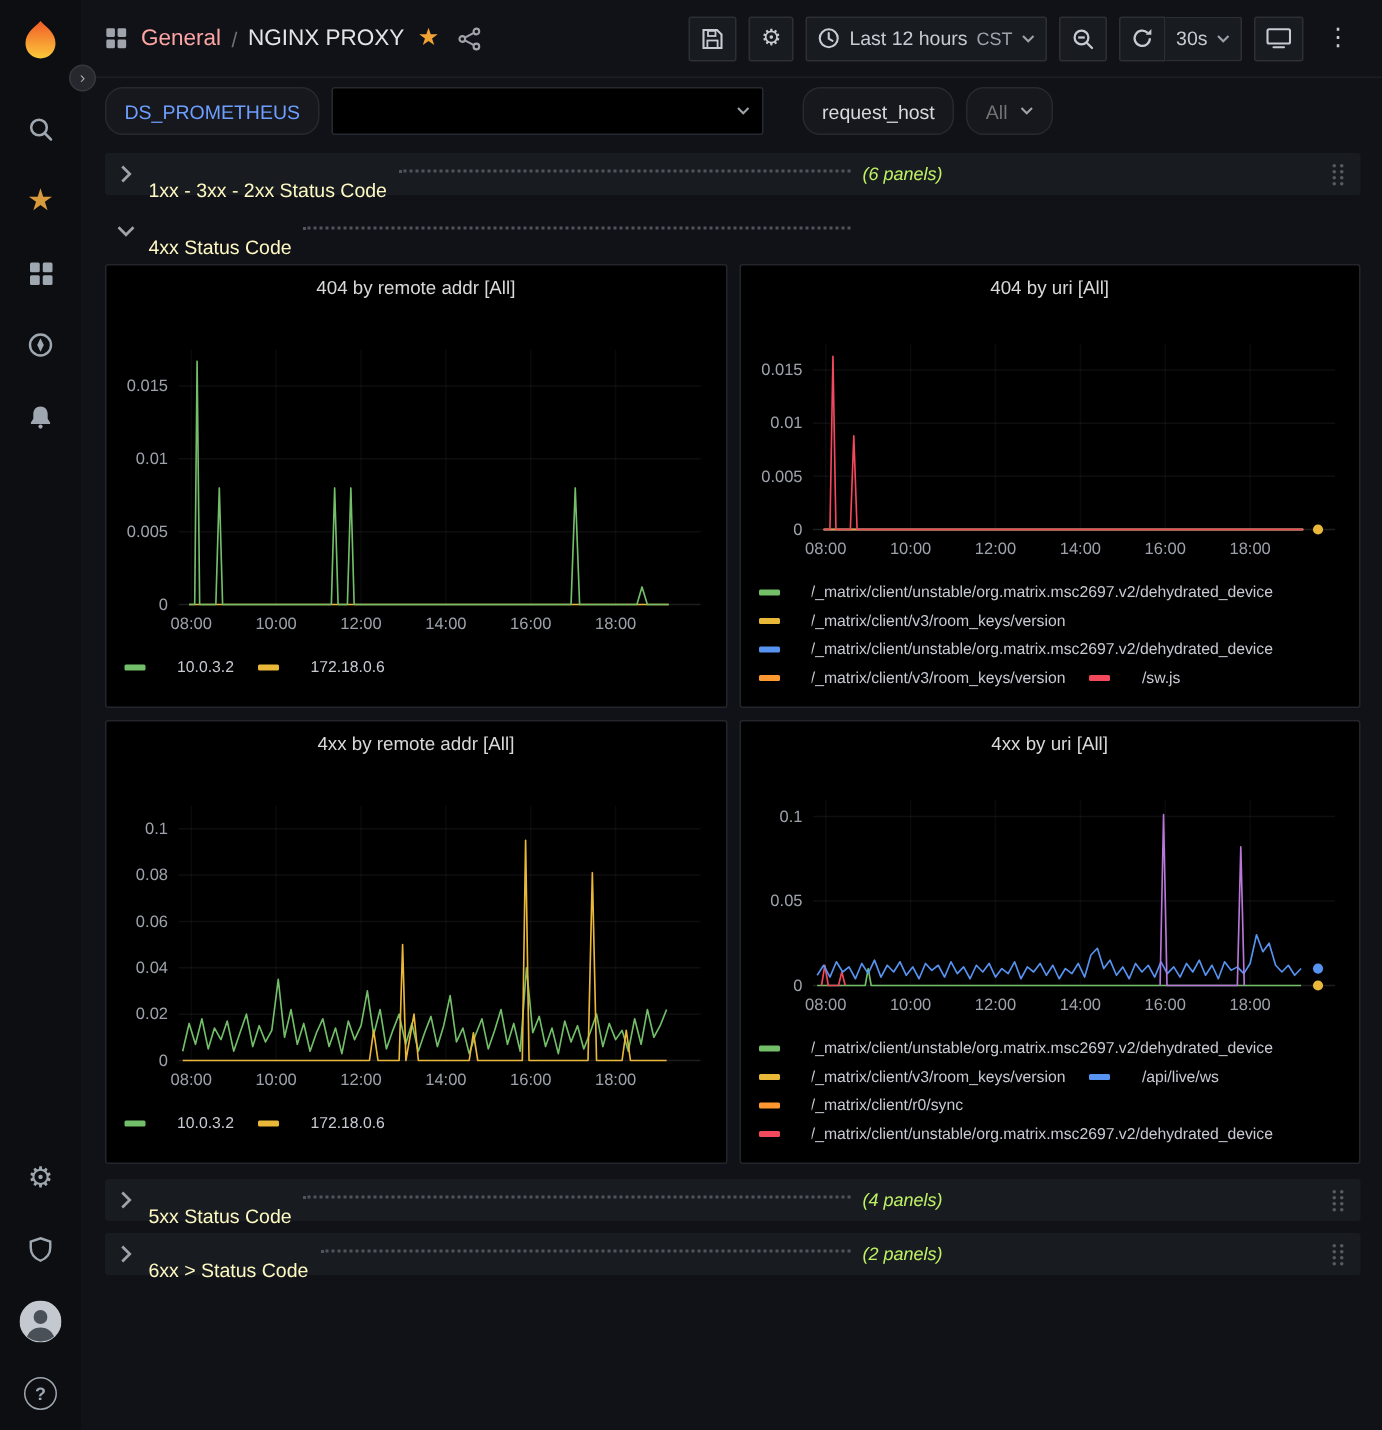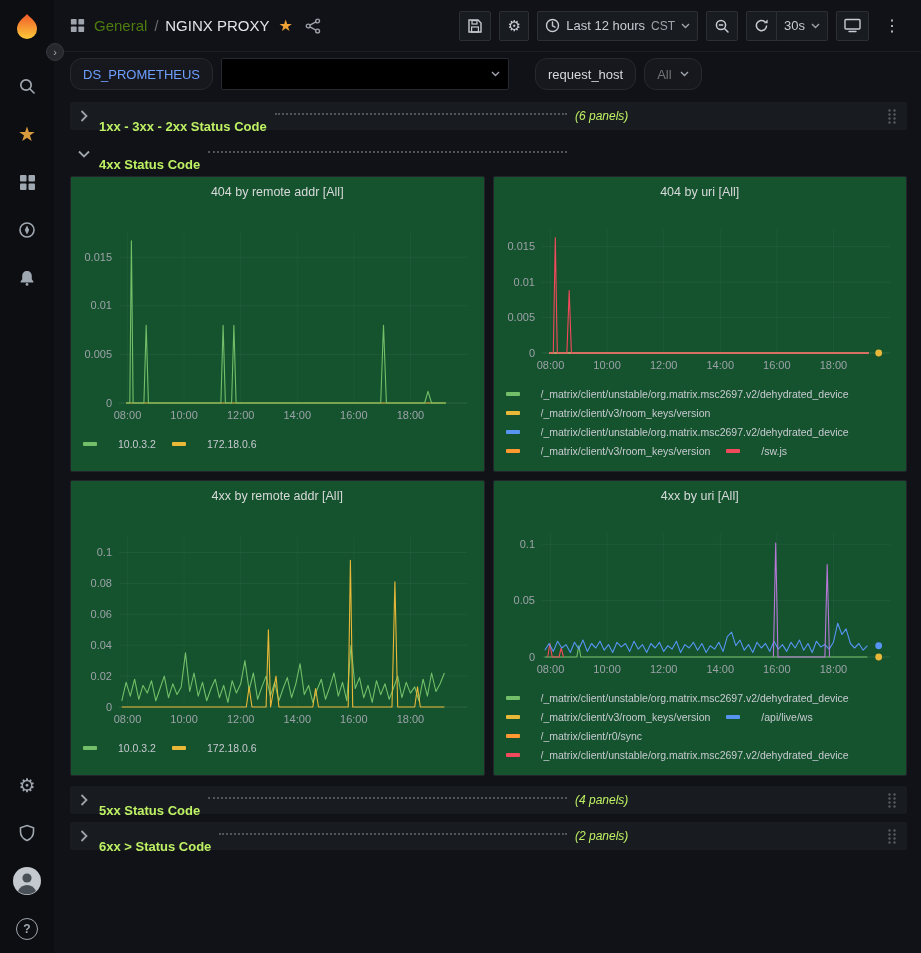--- a/index.html
+++ b/index.html
@@ -24,21 +24,21 @@
     background:#26282e;border:1px solid #35383f;color:#a5a9b0;font-size:11px;line-height:15px;
     text-align:center;padding:0;cursor:pointer;z-index:20;}
 
   
   .main{flex:1;display:flex;flex-direction:column;min-width:0;}
 
   
   .header{height:52px;display:flex;align-items:center;padding:0 14px 0 16px;
     border-bottom:1px solid #1c1e24;box-sizing:border-box;}
   .crumb-icon{color:#9fa3ab;display:flex;margin-right:9px;}
-  .crumb-section{font-size:15px;color:#4d7c0f;cursor:pointer;}
+  .crumb-section{font-size:15px;color:#fca5a5;cursor:pointer;}
   .crumb-sep{color:#6e7278;margin:0 7px;font-size:14px;}
   .crumb-title{font-size:15px;color:#e3e4e8;font-weight:500;cursor:pointer;}
   .fav-star{color:#f0a235;font-size:16px;margin-left:9px;cursor:pointer;line-height:1;}
   .share-ic{color:#9fa3ab;margin-left:12px;display:flex;cursor:pointer;}
   .actions{margin-left:auto;display:flex;align-items:center;gap:8px;}
   .tbtn{height:30px;min-width:30px;display:flex;align-items:center;justify-content:center;gap:6px;
     background:#181b20;border:1px solid #2c2f36;border-radius:2px;color:#c7ccd3;
     font-size:13px;font-family:"Liberation Sans",sans-serif;cursor:pointer;padding:0 7px;box-sizing:border-box;}
   .tbtn .tz{color:#9fa3ab;font-size:12px;}
   .split{display:flex;}
@@ -57,28 +57,28 @@
     display:flex;align-items:center;justify-content:flex-end;padding-right:8px;box-sizing:border-box;cursor:pointer;}
   .valchip{color:#737373;gap:8px;display:flex;}
 
   
   .content{flex:1;padding:6px 14px 0 16px;box-sizing:border-box;overflow:hidden;}
   .row-header{display:flex;align-items:center;height:28px;padding:0 10px 0 8px;border-radius:2px;
     cursor:pointer;box-sizing:border-box;}
   .row-header.bar{background:#181b1f;}
   .row-header .chev{color:#9fa3ab;display:flex;margin-right:9px;width:12px;justify-content:center;}
   .row-main{display:flex;align-items:center;width:470px;min-width:0;}
-  .row-title{font-size:13px;font-weight:700;color:#bef264;white-space:nowrap;margin-top:20px;}
+  .row-title{font-size:13px;font-weight:400;color:#fef9c3;white-space:nowrap;margin-top:20px;}
   .dots{flex:1;border-bottom:2px dotted #50545c;margin:0 2px 5px 8px;height:0;}
   .row-count{font-size:12px;font-style:italic;color:#bef264;margin-left:6px;white-space:nowrap;}
   .drag{margin-left:auto;display:flex;cursor:grab;}
   .mt10{margin-top:10px;} .mt8{margin-top:8px;}
 
   .panel-grid{display:grid;grid-template-columns:1fr 1fr;gap:8px;margin-top:8px;margin-bottom:10px;}
-  .panel{height:296px;background:#14532d;border:1px solid #23252b;border-radius:2px;
+  .panel{height:296px;background:#000000;border:1px solid #23252b;border-radius:2px;
     display:flex;flex-direction:column;overflow:hidden;box-sizing:border-box;}
   .panel-title{height:30px;display:flex;align-items:center;justify-content:center;
     font-size:12.5px;font-weight:500;color:#d8d9da;cursor:pointer;flex:0 0 auto;}
   .chart{flex:0 0 auto;margin-left:2px;}
   .tick{fill:#9da2aa;font-size:11px;font-family:"Liberation Sans",sans-serif;}
   .legend{flex:1;display:flex;flex-wrap:wrap;align-content:flex-start;column-gap:16px;row-gap:1px;
     padding:4px 12px 0 12px;overflow:hidden;min-height:0;}
   .legend-item{display:flex;align-items:center;gap:21px;line-height:18px;max-width:100%;cursor:pointer;}
   .swatch{width:14px;height:4px;border-radius:1px;flex:0 0 auto;}
   .legend-label{font-size:10.5px;color:#c8cad2;white-space:nowrap;overflow:hidden;}

